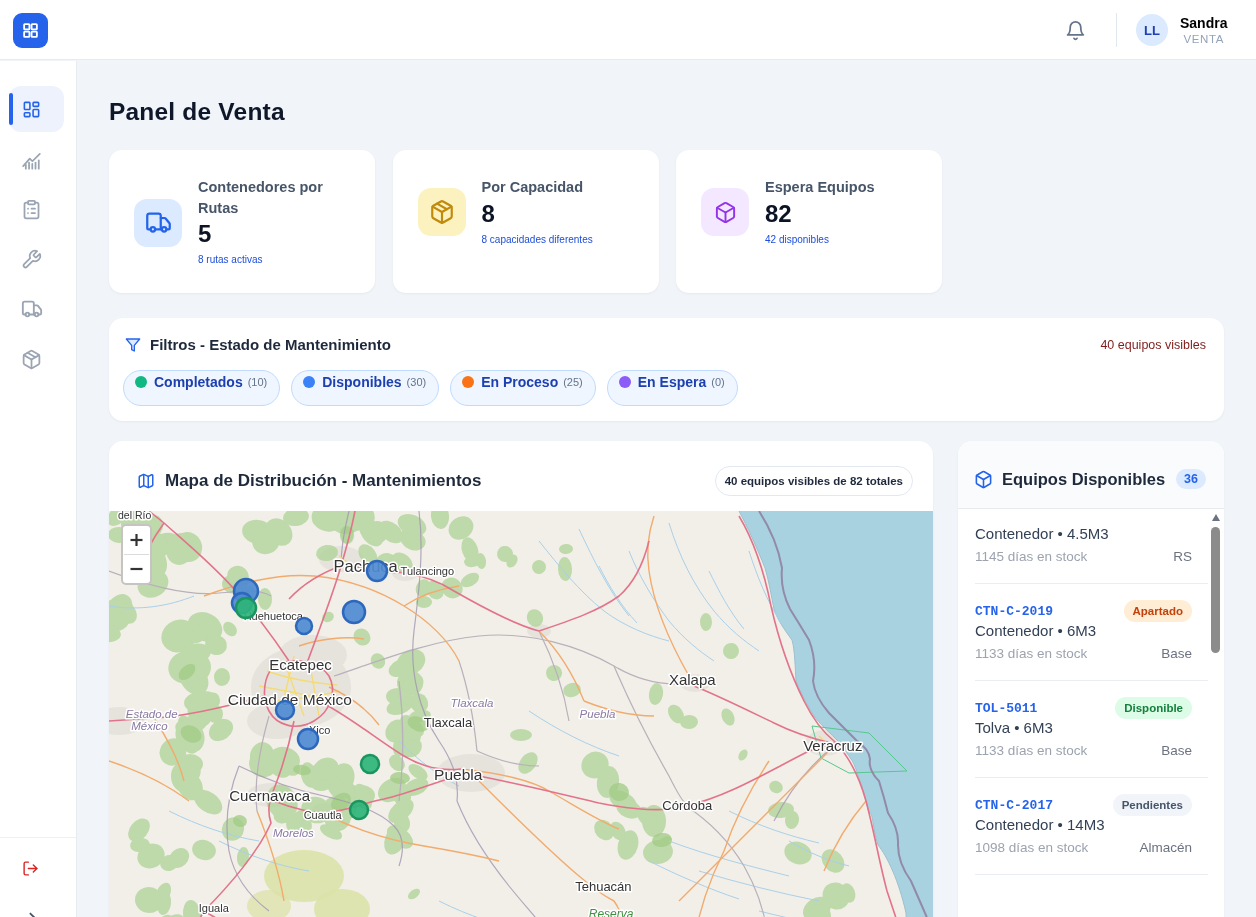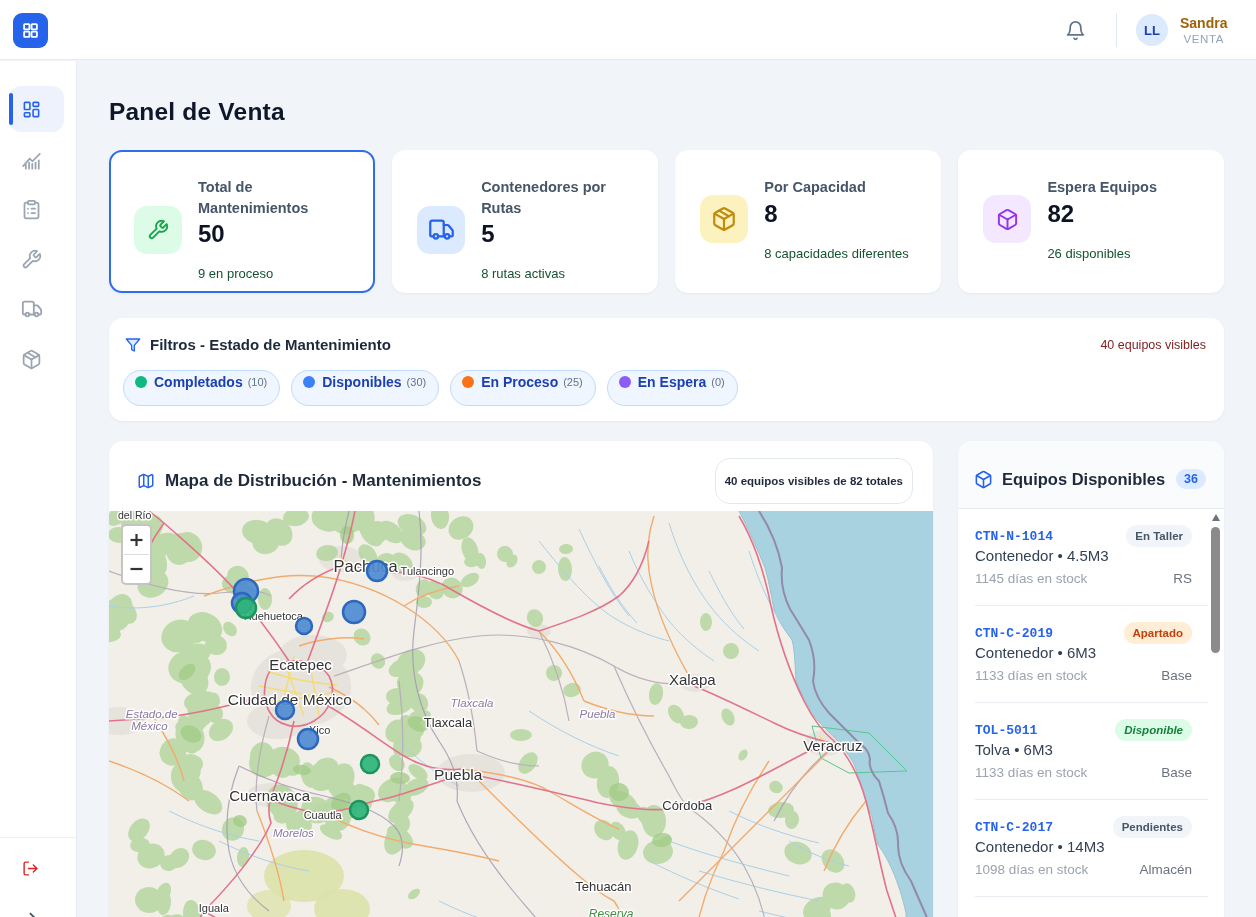--- a/index.html
+++ b/index.html
@@ -7,21 +7,21 @@
   html,body { width:1256px; height:917px; overflow:hidden; }
   body { font-family:"Liberation Sans", sans-serif; background:#f1f5f9; color:#0f172a; }
   
   .topbar { position:fixed; top:0; left:0; right:0; height:60px; background:#fff; border-bottom:1px solid #e7eaee; z-index:30; }
   .logo { position:absolute; left:13px; top:13px; width:35px; height:35px; background:#2563eb; border-radius:9px; display:flex; align-items:center; justify-content:center; color:#fff; }
   .top-right { position:absolute; right:32px; top:0; height:60px; display:flex; align-items:center; }
   .bell { color:#64748b; display:flex; }
   .tdiv { width:1px; height:34px; background:#e2e8f0; margin:0 19px 0 30px; }
   .avatar { width:32px; height:32px; border-radius:50%; background:#dbeafe; color:#1e40af; font-weight:bold; font-size:13px; display:flex; align-items:center; justify-content:center; }
   .uinfo { margin-left:12px; text-align:right; width:44px; }
-  .uinfo .n { font-size:14px; font-weight:bold; color:#a16207; line-height:18px; }
+  .uinfo .n { font-size:14px; font-weight:bold; color:#000000; line-height:18px; }
   .uinfo .r { font-size:11.5px; color:#94a3b8; letter-spacing:0.6px; line-height:15px; }
   
   .sidebar { position:fixed; top:61px; left:0; bottom:0; width:77px; background:#fff; border-right:1px solid #e7eaee; z-index:20; }
   .nav { padding-top:23px; display:flex; flex-direction:column; align-items:center; }
   .nitem { position:relative; width:77px; height:50px; display:flex; align-items:center; justify-content:center; padding-right:13px; color:#9aa4b2; }
   .nitem.active { color:#2563eb; }
   .nitem.active .abg { position:absolute; left:9px; top:2px; width:55px; height:46px; background:#edf2fd; border-radius:12px; }
   .nitem.active .abar { position:absolute; left:9px; top:9px; width:4px; height:32px; background:#2563eb; border-radius:4px; }
   .nitem svg { position:relative; }
   .sb-bottom { position:absolute; left:0; right:0; bottom:0; border-top:1px solid #eef1f4; height:80px; }
@@ -33,82 +33,68 @@
   h1 { font-size:24.5px; line-height:24px; font-weight:bold; color:#0f172a; letter-spacing:0.2px; }
   
   .stats { margin-top:26px; display:flex; gap:17.5px; }
   .scard { background:#fff; border-radius:13px; width:266px; height:143px; box-shadow:0 1px 3px rgba(15,23,42,0.05); padding:25px 18px 0 23px; border:2px solid transparent; }
   .scard.hl { border-color:#2e6ee9; }
   .inner { display:flex; align-items:center; }
   .icsq { width:48px; height:48px; border-radius:13px; flex:none; display:flex; align-items:center; justify-content:center; }
   .stxt { margin-left:16px; }
   .stxt .lab { font-size:14.5px; font-weight:bold; color:#475569; line-height:20.5px; }
   .stxt .val { font-size:24px; font-weight:bold; color:#0b1324; line-height:29px; margin-top:1px; }
-  .stxt .sub { font-size:13px; color:#14532d; margin-top:18px; line-height:16px; }
+  .stxt .sub { font-size:10px; color:#1d4ed8; margin-top:4px; line-height:16px; }
   .ic-green { background:#dcfce7; color:#16a34a; }
   .ic-blue { background:#dbeafe; color:#2563eb; }
   .ic-purple { background:#f3e8ff; color:#9333ea; }
   
   .fcard { margin-top:25px; background:#fff; border-radius:14px; box-shadow:0 1px 3px rgba(15,23,42,0.05); height:103px; padding:18px 18px 0 16px; }
   .fhead { display:flex; align-items:center; }
   .fhead .ft { font-size:15px; font-weight:bold; color:#1e293b; margin-left:9px; }
   .fhead .fr { margin-left:auto; font-size:12.5px; color:#7f1d1d; }
   .chips { display:flex; gap:11px; margin-top:17px; margin-left:-2px; }
   .chip { height:36px; display:flex; align-items:center; border:1.5px solid #bfdbfe; background:#eff6ff; border-radius:18px; padding:0 12px 12px 11px; }
   .chip .dot { width:12px; height:12px; border-radius:50%; margin-right:7px; }
   .chip .cl { font-size:14px; font-weight:bold; color:#1e40af; }
   .chip .cc { font-size:11px; color:#64748b; margin-left:5px; }
   
   .brow { margin-top:20px; display:flex; gap:25px; }
   .mapcard { width:824px; background:#fff; border-radius:14px; box-shadow:0 1px 3px rgba(15,23,42,0.05); overflow:hidden; height:560px; }
   .mhead { height:70px; display:flex; align-items:center; padding:10px 20px 0 28px; }
   .mhead .mt { font-size:17px; font-weight:bold; color:#1e293b; margin-left:10px; }
-  .mhead .mpill { margin-left:auto; border:1px solid #e2e8f0; border-radius:15px; height:46px; display:flex; align-items:center; padding:0 9px; font-size:11.5px; color:#1e293b; font-weight:bold; }
+  .mhead .mpill { margin-left:auto; border:1px solid #e2e8f0; border-radius:15px; height:30px; display:flex; align-items:center; padding:0 9px; font-size:11.5px; color:#1e293b; font-weight:bold; }
   .mapbox { position:relative; width:824px; height:490px; }
   
   .rpanel { width:266px; background:#fff; border-radius:14px; box-shadow:0 1px 3px rgba(15,23,42,0.05); height:560px; overflow:hidden; position:relative; }
   .rhead { height:68px; display:flex; align-items:center; padding:9px 18px 0 16px; border-bottom:1px solid #e7eaee; background:#fafbfc; border-radius:14px 14px 0 0; }
   .rhead .rt { font-size:16.5px; font-weight:bold; color:#1e293b; margin-left:9px; white-space:nowrap; }
   .rhead .rb { margin-left:auto; background:#dbeafe; color:#2563eb; font-weight:bold; font-size:12.5px; border-radius:11px; padding:3px 8px; }
   .eq { padding:0 16px 0 17px; position:relative; }
   .eitem { padding:16px 16px 19px 0; border-bottom:1px solid #e9edf1; }
   .eitem .row1 { display:flex; align-items:center; height:22px; }
   .eitem .code { font-family:"Liberation Mono", monospace; font-size:13px; font-weight:bold; color:#2563eb; }
   .eitem .badge { margin-left:auto; font-size:11.5px; font-weight:bold; border-radius:11px; height:22px; display:flex; align-items:center; padding:0 9px; }
   .b-grey { background:#f1f5f9; color:#475569; }
   .b-orange { background:#ffedd5; color:#c2410c; }
-  .b-green { background:#dcfce7; color:#15803d;font-style:italic; }
+  .b-green { background:#dcfce7; color:#15803d; }
   .eitem .name { font-size:15px; line-height:18px; color:#334155; }
   .eitem .row3 { display:flex; margin-top:6px; font-size:13.5px; line-height:15px; color:#9ca3af; }
   .eitem .loc { margin-left:auto; color:#6b7280; }
   
   .sbar { position:absolute; right:3px; top:69px; width:10px; bottom:0; }
   .sbar .arr { position:absolute; top:4px; left:1px; width:0; height:0; border-left:4px solid transparent; border-right:4px solid transparent; border-bottom:7px solid #6b7280; }
   .sbar .thumb { position:absolute; top:17px; left:0px; width:9px; height:126px; background:#8b8b8b; border-radius:5px; }
 </style>
 </head>
 <body>
   <div class="main">
     <div class="content">
       <h1>Panel de Venta</h1>
       <div class="stats">
-        <div class="scard hl">
-          <div class="inner">
-          <div class="icsq ic-green">
-              <svg width="22" height="22" viewBox="0 0 24 24" fill="none" stroke="currentColor" stroke-width="2" stroke-linecap="round" stroke-linejoin="round">
-                <path d="M14.7 6.3a1 1 0 0 0 0 1.4l1.6 1.6a1 1 0 0 0 1.4 0l3.77-3.77a6 6 0 0 1-7.94 7.94l-6.91 6.91a2.12 2.12 0 0 1-3-3l6.91-6.91a6 6 0 0 1 7.94-7.94l-3.76 3.76z"></path>
-              </svg>
-            </div>
-          <div class="stxt">
-              <div class="lab">Total de Mantenimientos</div>
-              <div class="val">50</div>
-              <div class="sub">9 en proceso</div>
-            </div>
-        </div>
-        </div>
         <div class="scard">
           <div class="inner">
           <div class="icsq ic-blue">
               <svg width="27" height="27" viewBox="0 0 24 24" fill="none" stroke="currentColor" stroke-width="2" stroke-linecap="round" stroke-linejoin="round">
                 <path d="M14 18V6a2 2 0 0 0-2-2H4a2 2 0 0 0-2 2v11a1 1 0 0 0 1 1h2"></path>
                 <path d="M15 18H9"></path>
                 <path d="M19 18h2a1 1 0 0 0 1-1v-3.65a1 1 0 0 0-.22-.62l-3.48-4.35a1 1 0 0 0-.78-.38H14"></path>
                 <circle cx="17" cy="18" r="2"></circle>
                 <circle cx="7" cy="18" r="2"></circle>
               </svg>
@@ -142,21 +128,21 @@
           <div class="icsq ic-purple">
               <svg width="23" height="23" viewBox="0 0 24 24" fill="none" stroke="currentColor" stroke-width="2" stroke-linecap="round" stroke-linejoin="round">
                 <path d="M21 8a2 2 0 0 0-1-1.73l-7-4a2 2 0 0 0-2 0l-7 4A2 2 0 0 0 3 8v8a2 2 0 0 0 1 1.73l7 4a2 2 0 0 0 2 0l7-4A2 2 0 0 0 21 16Z"></path>
                 <path d="m3.3 7 8.7 5 8.7-5"></path>
                 <path d="M12 22V12"></path>
               </svg>
             </div>
           <div class="stxt">
               <div class="lab">Espera Equipos</div>
               <div class="val">82</div>
-              <div class="sub">26 disponibles</div>
+              <div class="sub">42 disponibles</div>
             </div>
         </div>
         </div>
       </div>
       <div class="fcard">
         <div class="fhead">
           <span style="color:#2563eb;display:flex;">
             <svg width="16" height="16" viewBox="0 0 24 24" fill="none" stroke="currentColor" stroke-width="2" stroke-linecap="round" stroke-linejoin="round">
               <polygon points="22 3 2 3 10 12.46 10 19 14 21 14 12.46 22 3" fill="#bfdbfe" fill-opacity="0.55"></polygon>
             </svg>
@@ -575,24 +561,20 @@
                 <path d="M21 8a2 2 0 0 0-1-1.73l-7-4a2 2 0 0 0-2 0l-7 4A2 2 0 0 0 3 8v8a2 2 0 0 0 1 1.73l7 4a2 2 0 0 0 2 0l7-4A2 2 0 0 0 21 16Z"></path>
                 <path d="m3.3 7 8.7 5 8.7-5"></path>
                 <path d="M12 22V12"></path>
               </svg>
             </span>
             <span class="rt">Equipos Disponibles</span>
             <span class="rb">36</span>
           </div>
           <div class="eq">
             <div class="eitem">
-              <div class="row1">
-                <span class="code">CTN-N-1014</span>
-                <span class="badge b-grey">En Taller</span>
-              </div>
               <div class="name">Contenedor • 4.5M3</div>
               <div class="row3">
                 <span>1145 días en stock</span>
                 <span class="loc">RS</span>
               </div>
             </div>
             <div class="eitem">
               <div class="row1">
                 <span class="code">CTN-C-2019</span>
                 <span class="badge b-orange">Apartado</span>

